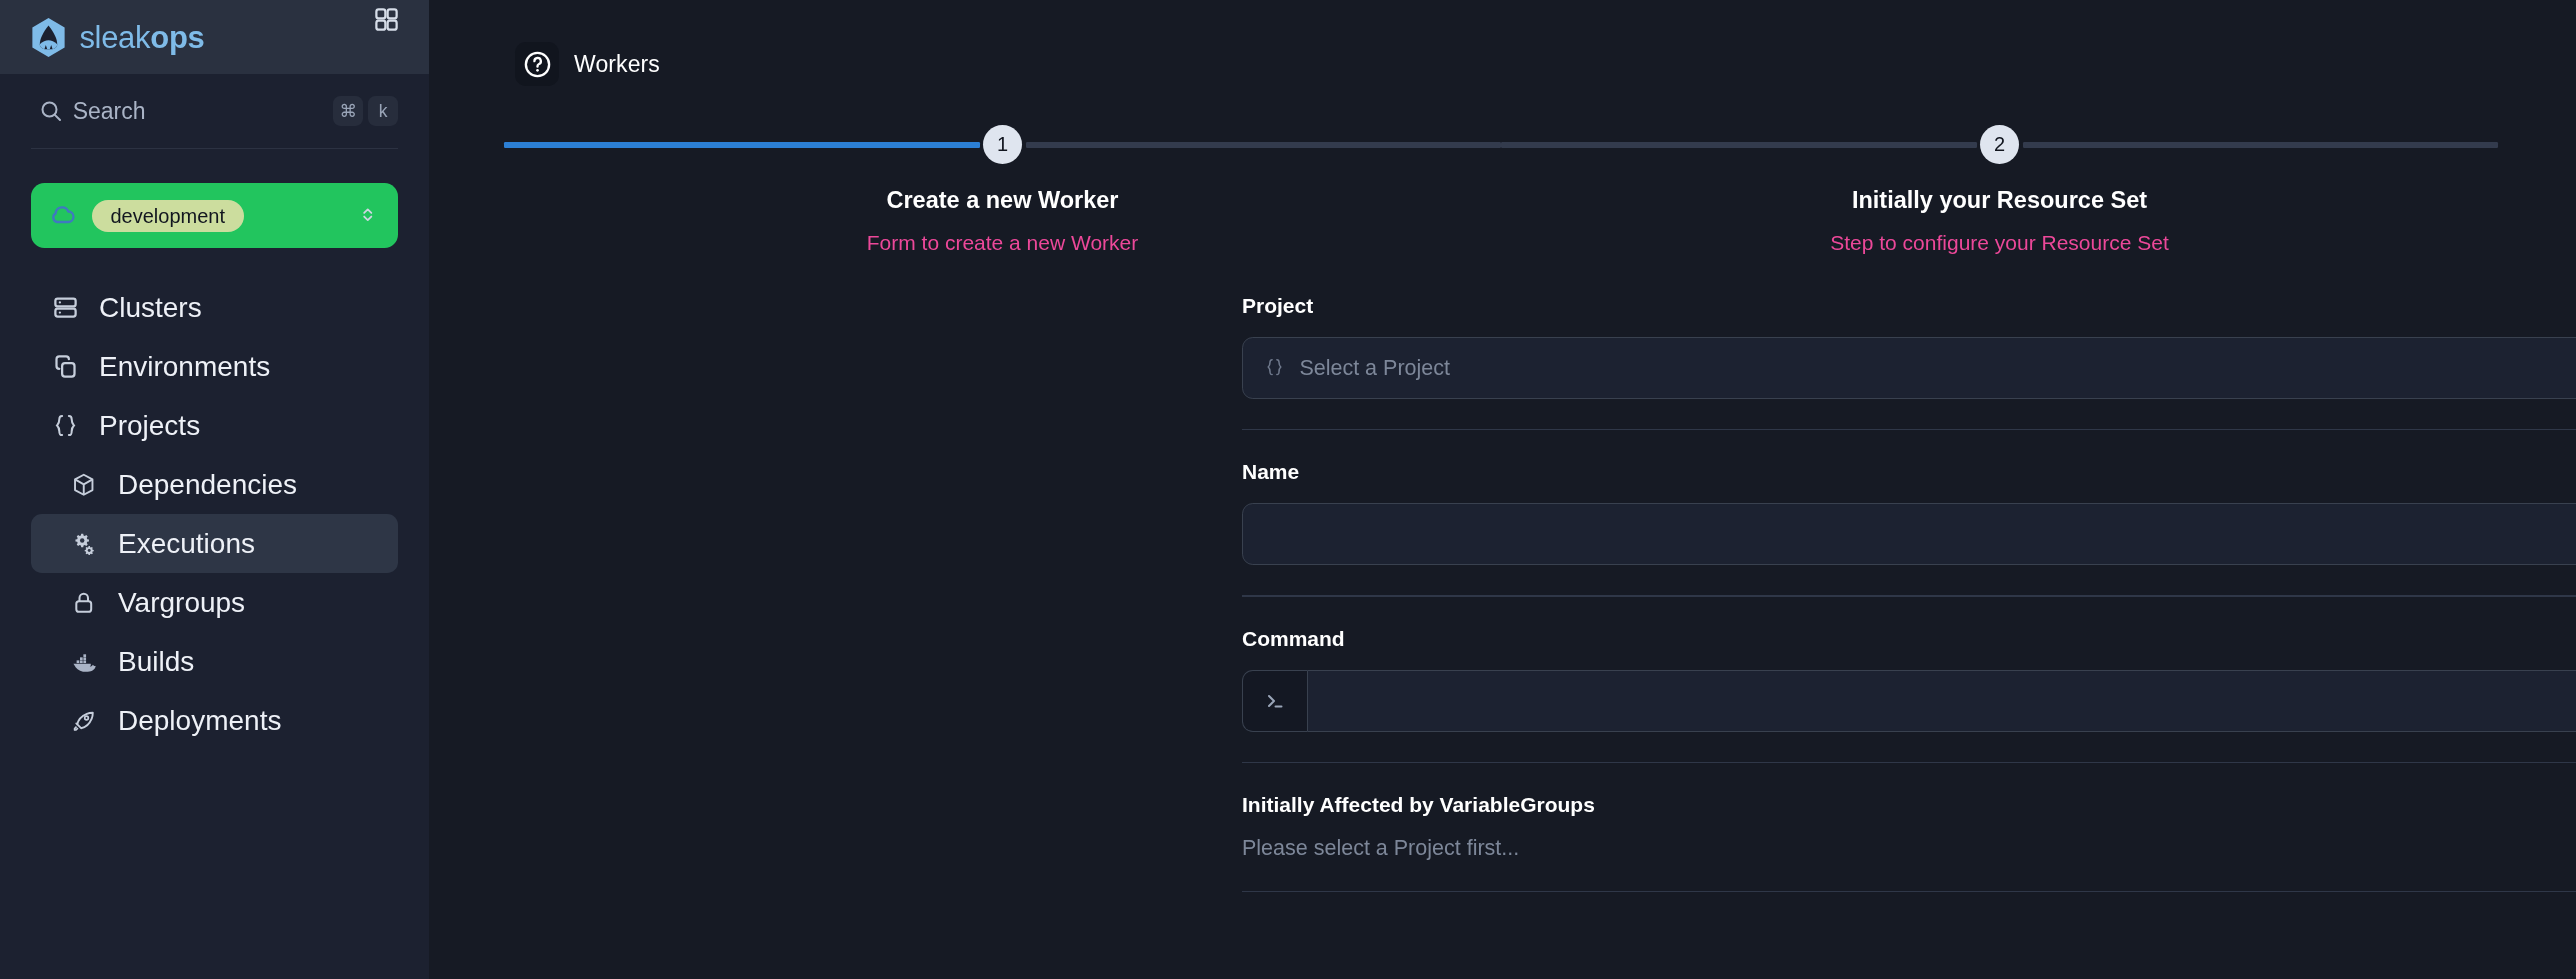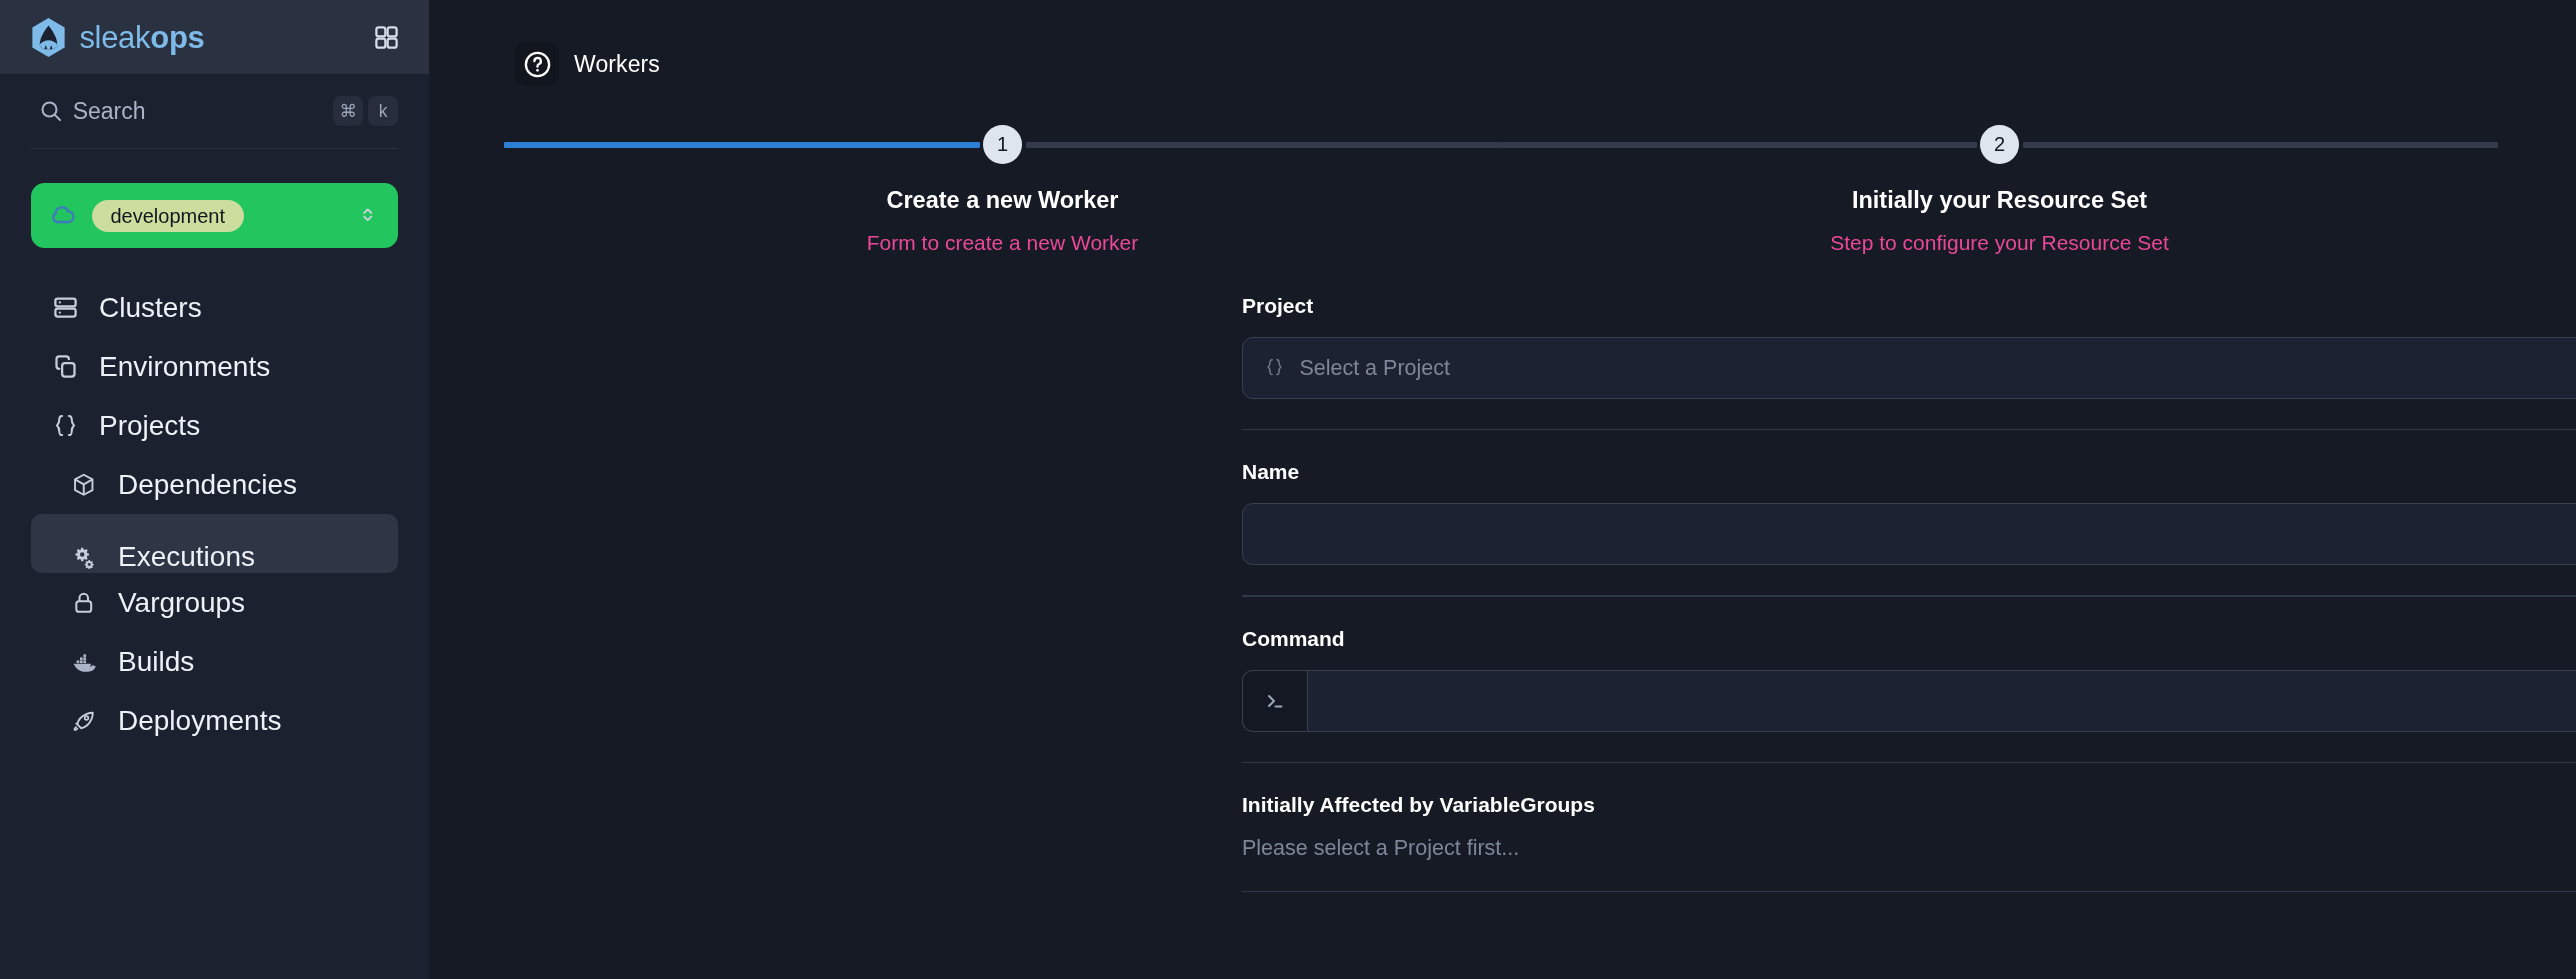--- a/index.html
+++ b/index.html
@@ -25,21 +25,20 @@
     background: #1c2130;
     flex: 0 0 429px;
     display: flex;
     flex-direction: column;
   }
 
   .brand-bar {
     height: 74px;
     background: #2a3140;
     display: flex;
-    align-items: center;
     justify-content: space-between;
     padding: 0 24px 0 27px;
   }
 
   .brand {
     display: flex;
     align-items: center;
     gap: 9.4px;
   }
   .brand-logo { width: 43px; height: 43px; display:block; }
@@ -118,21 +117,21 @@
     height: 59px;
     margin: 0 31px;
     padding-left: 19px;
     gap: 19px;
     border-radius: 10.8px;
     cursor: pointer;
     color: #eef1f7;
     font-size: 28px;
   }
   .nav-item.sub { padding-left: 38px; }
-  .nav-item.active { background: #2e3646; align-items: flex-end; }
+  .nav-item.active { background: #2e3646; }
   .nav-icon {
     width: 30px; height: 30px; flex: 0 0 30px;
     display: flex; align-items: center; justify-content: center;
   }
 
   
   .main {
     flex: 1;
     height: 100%;
     background: #161a24;

